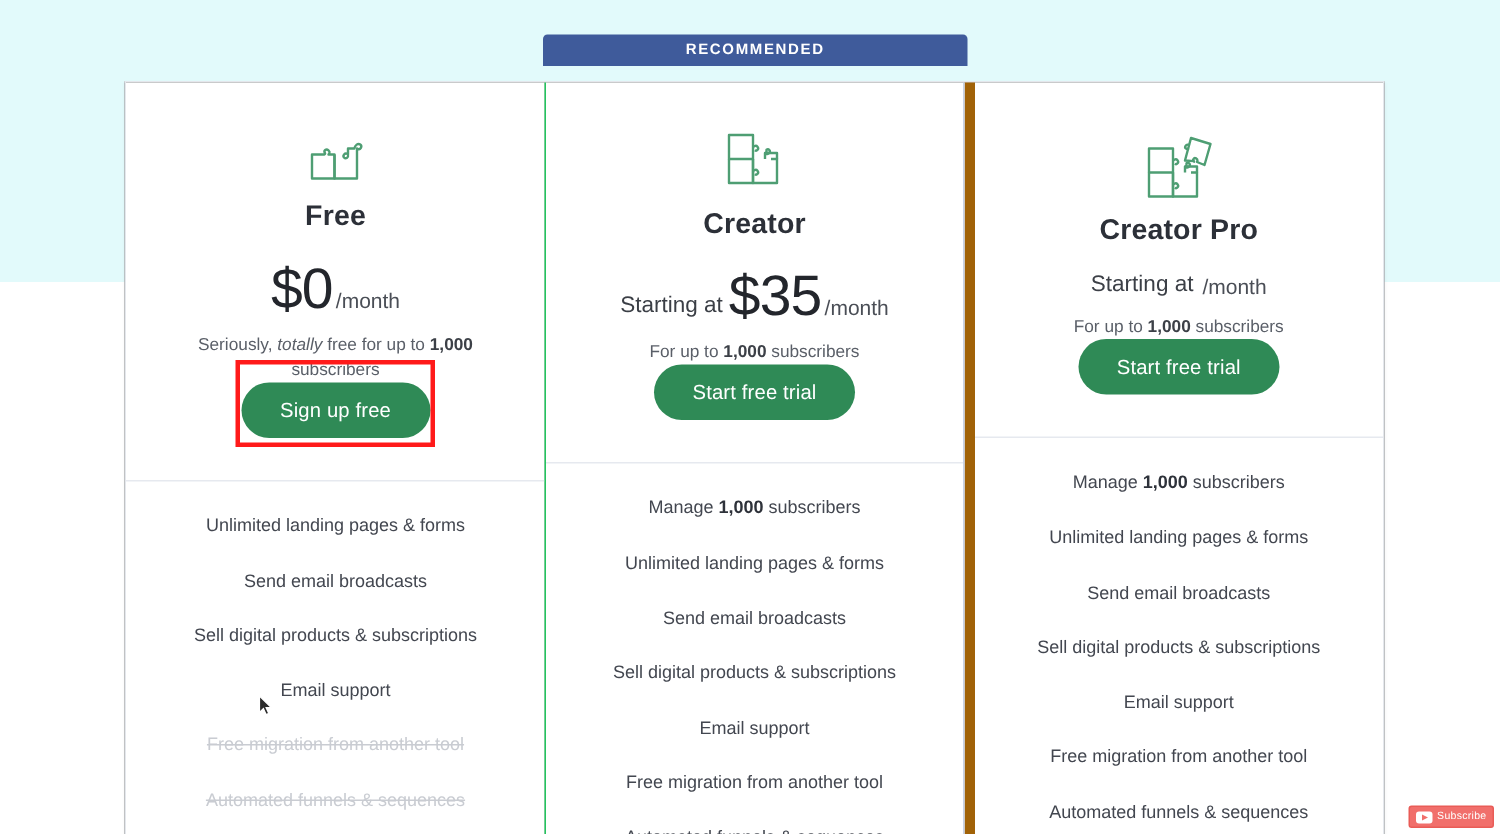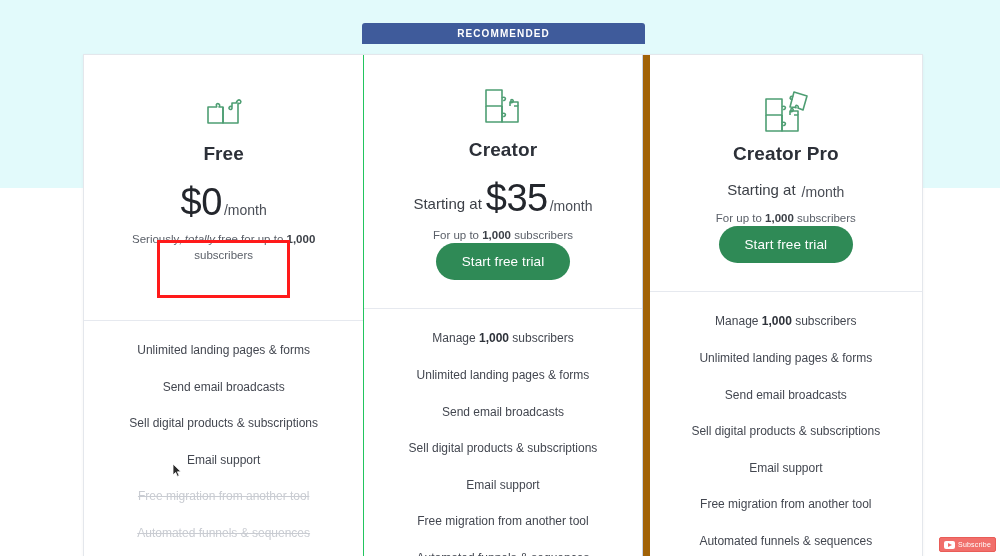--- a/index.html
+++ b/index.html
@@ -264,20 +264,23 @@
 
         <div class="price-row">
           <span class="price-amount">$0</span>
           <span class="price-period">/month</span>
         </div>
 
         <div class="price-note">
           Seriously, <i>totally</i> free for up to <b>1,000</b> subscribers
         </div>
 
+        <div class="cta-wrap">
+          <button class="cta-button">Sign up free</button>
+        </div>
       </div>
 
       <div class="feature-list">
         <div class="feature-item">Unlimited landing pages &amp; forms</div>
         <div class="feature-item">Send email broadcasts</div>
         <div class="feature-item">Sell digital products &amp; subscriptions</div>
         <div class="feature-item">Email support</div>
         <div class="feature-item disabled">Free migration from another tool</div>
         <div class="feature-item disabled">Automated funnels &amp; sequences</div>
       </div>

